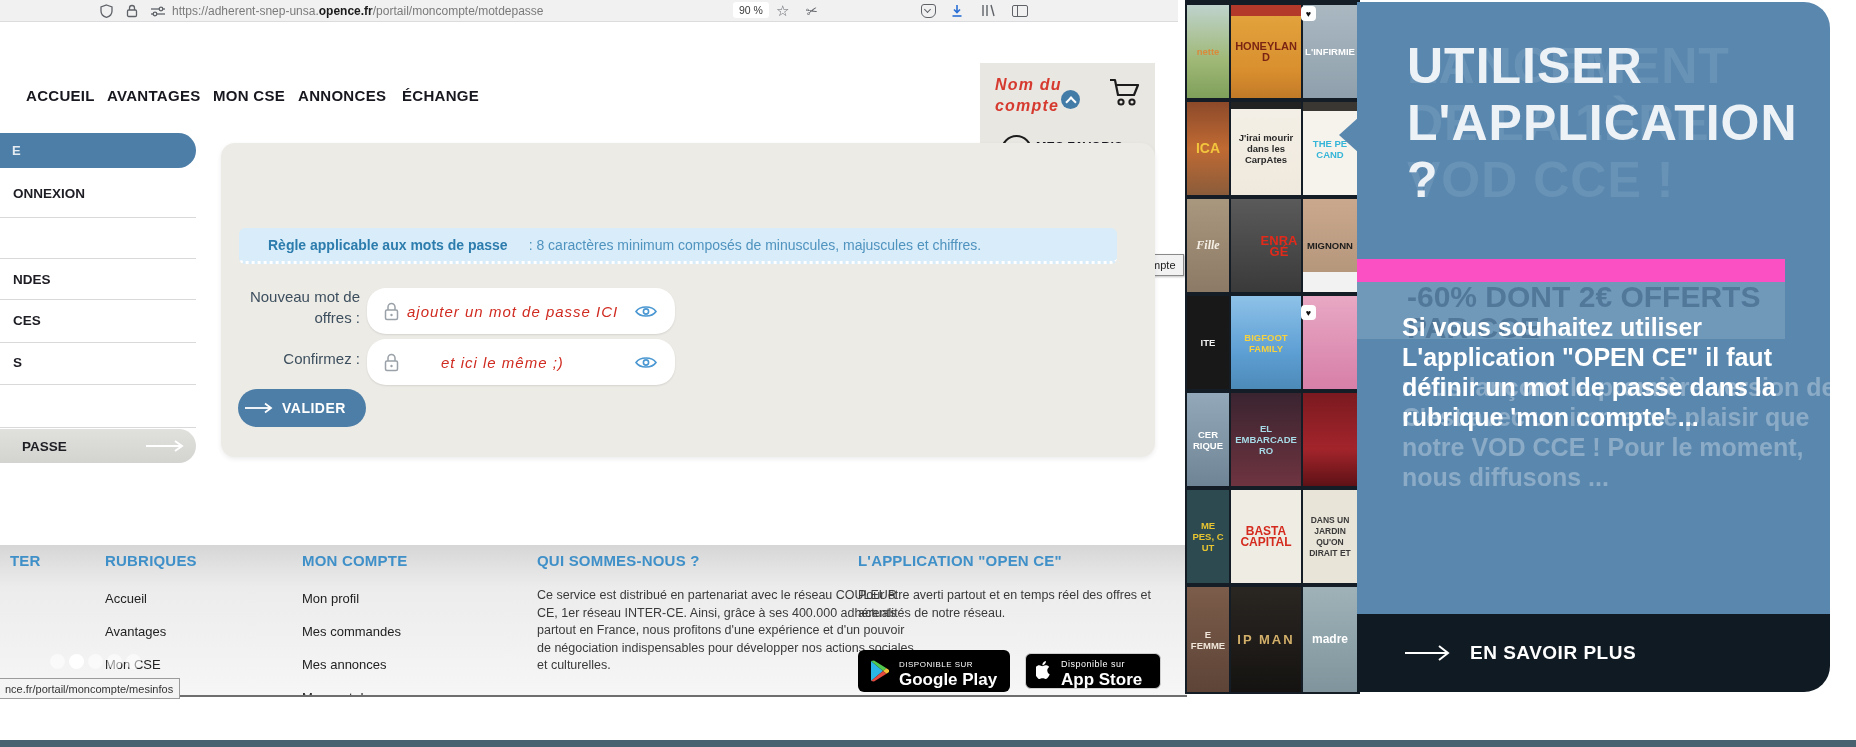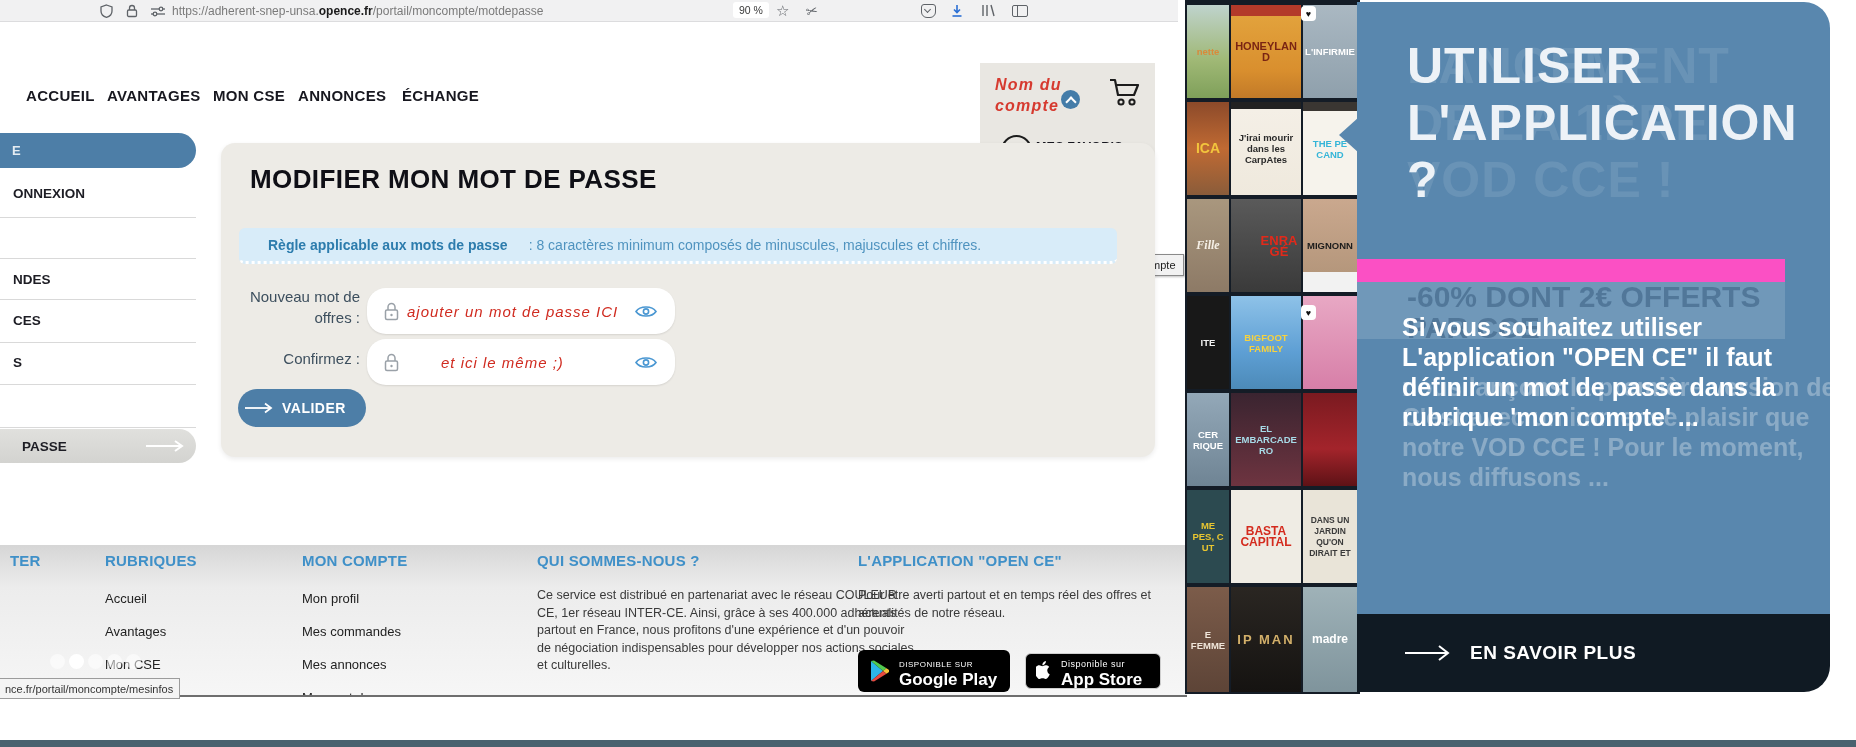--- a/index.html
+++ b/index.html
@@ -223,21 +223,20 @@
   <div class="side-div" style="top:427px"></div>
   <div class="abs" id="side-active">
     <span class="lbl">PASSE</span>
     <svg style="position:absolute;left:145px;top:11px" width="40" height="12" viewBox="0 0 40 12">
         <line x1="1" y1="6" x2="36" y2="6" stroke="#fff" stroke-width="2"></line>
         <path d="M30 1 L37 6 L30 11" fill="none" stroke="#fff" stroke-width="2"></path>
       </svg>
   </div>
 
   <div class="abs" id="card"></div>
-  <div class="abs" id="card-title">MODIFIER MON MOT DE PASSE</div>
   <div class="abs" id="rule-bar">
       <b>Règle applicable aux mots de passe</b>
       <span> : 8 caractères minimum composés de minuscules, majuscules et chiffres.</span>
     </div>
 
   <div class="fld-label" style="left:160px;top:286px"><span>Nouveau mot de</span><br><span>offres :</span></div>
   <div class="pill-input" style="top:288px">
     <svg style="margin-left:17px" width="15" height="19" viewBox="0 0 15 19">
         <rect x="1.5" y="8" width="12" height="9.5" rx="1.5" fill="none" stroke="#9aa1a8" stroke-width="1.5"></rect>
         <path d="M4 8 V5 a3.5 3.5 0 0 1 7 0 V8" fill="none" stroke="#9aa1a8" stroke-width="1.5"></path>

